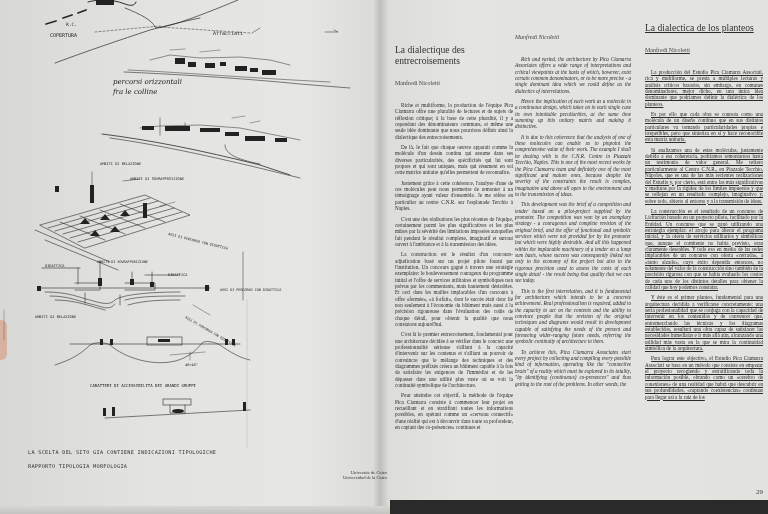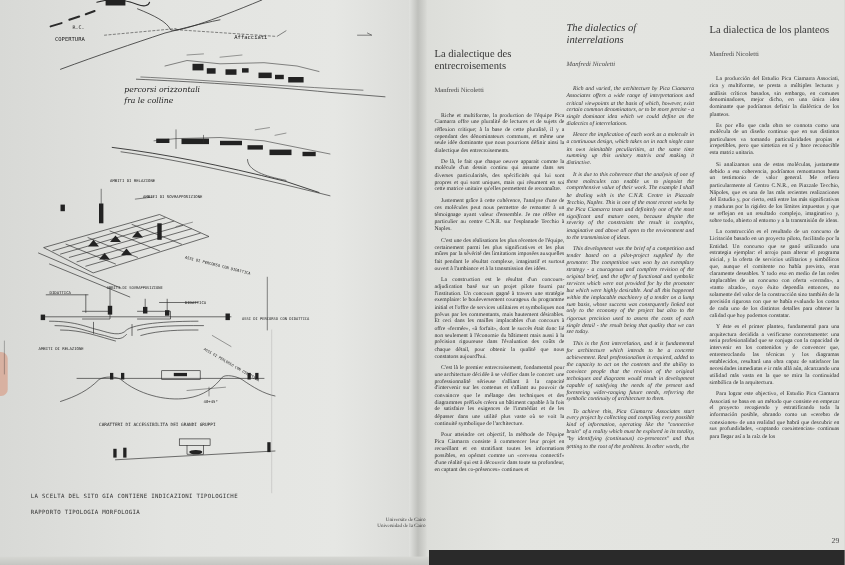--- a/index.html
+++ b/index.html
@@ -18,21 +18,21 @@
   .caption { position:absolute; font-family:"DejaVu Sans Mono", monospace; font-size:5.2px; color:#333; letter-spacing:0.3px; white-space:nowrap; }
 
   .col { position:absolute; color:#2b2b2b; }
   .col h1 { font-weight:normal; margin:0; font-size:9.6px; line-height:11px; color:#333; }
   .col .author { font-size:6px; margin-top:14px; color:#444; }
   .col .body { margin-top:16px; font-size:5.15px; line-height:6.35px; text-align:justify; hyphens:auto; }
   .col .body p { margin:0 0 4px 0; text-indent:6px; }
   .col.it h1, .col.it .author, .col.it .body { font-style:italic; }
   .col.fr { left:395px; top:12px; width:118px;margin-top:32px; }
   .col.en { left:515px; top:20px; width:116px; }
-  .col.es { left:645px; top:22px; width:118px; }
+  .col.es { left:645px; top:22px; width:118px;text-decoration:underline; }
   .page-num { position:absolute; left:756px; top:488px; font-size:7px; color:#444;text-align:center; }
   .univ { position:absolute; left:343px; top:470px; font-size:4.6px; line-height:5.4px; color:#333; text-align:right; white-space:nowrap; }
 </style>
 </head>
 <body>
 
 <div class="spread">
   <div class="left-page"></div>
   <div class="right-page"></div>
   <div class="gutter"></div>
@@ -196,21 +196,20 @@
       <p>De là, le fait que chaque oeuvre apparait comme la molécule d'un dessin continu qui assume dans ses diverses particularités, des spécificités qui lui sont propres et qui sont uniques, mais qui résument en soi cette matrice unitaire qu'elles permettent de reconnaître.</p>
       <p>Justement grâce à cette cohérence, l'analyse d'une de ces molécules peut nous permettre de remonter à un témoignage ayant valeur d'ensemble. Je me réfère en particulier au centre C.N.R. sur l'esplanade Tecchio à Naples.</p>
       <p>C'est une des réalisations les plus récentes de l'équipe, certainement parmi les plus significatives et les plus mûres par la sévérité des limitations imposées auxquelles fait pendant le résultat complexe, imaginatif et surtout ouvert à l'ambiance et à la transmission des idées.</p>
       <p>La construction est le résultat d'un concours-adjudication basé sur un projet pilote fourni par l'institution. Un concours gagné à travers une stratégie exemplaire: le bouleversement courageux du programme initial et l'offre de services utilitaires et symboliques non prévus par les commentants, mais hautement désirables. Et ceci dans les mailles implacables d'un concours à offre «fermée», «à forfait», dont le succès était donc lié non seulement à l'économie du bâtiment mais aussi à la précision rigoureuse dans l'évaluation des coûts de chaque détail, pour obtenir la qualité que nous constatons aujourd'hui.</p>
       <p>C'est là le premier entrecroisement, fondamental pour une architecture décidée à se vérifier dans le concret: une professionnalité sérieuse s'alliant à la capacité d'intervenir sur les contenus et s'alliant au pouvoir de convaincre que le mélange des techniques et des diagrammes préfixés créera un bâtiment capable à la fois de satisfaire les exigences de l'immédiat et de les dépasser dans une utilité plus vaste où se voit la continuité symbolique de l'architecture.</p>
       <p>Pour atteindre cet objectif, la méthode de l'équipe Pica Ciamarra consiste à commencer leur projet en recueillant et en stratifiant toutes les informations possibles, en opérant comme un «cerveau connectif» d'une réalité qui est à découvrir dans toute sa profondeur, en captant des co-présences» continues et</p>
     </div>
   </div>
 
   <div class="col en it">
-    <h1>The dialectics of interrelations</h1>
     <div class="author">Manfredi Nicoletti</div>
     <div class="body">
       <p>Rich and varied, the architecture by Pica Ciamarra Associates offers a wide range of interpretations and critical viewpoints at the basis of which, however, exist certain common denominators, or to be more precise - a single dominant idea which we could define as the dialectics of interrelations.</p>
       <p>Hence the implication of each work as a molecule in a continuous design, which takes on in each single case its own inimitable peculiarities, at the same time summing up this unitary matrix and making it distinctive.</p>
       <p>It is due to this coherence that the analysis of one of these molecules can enable us to pinpoint the comprehensive value of their work. The example I shall be dealing with is the C.N.R. Centre in Piazzale Tecchio, Naples. This is one of the most recent works by the Pica Ciamarra team and definitely one of the most significant and mature ones, because despite the severity of the constraints the result is complex, imaginative and above all open to the environment and to the transmission of ideas.</p>
       <p>This development was the brief of a competition and tender based on a pilot-project supplied by the promoter. The competition was won by an exemplary strategy - a courageous and complete revision of the original brief, and the offer of functional and symbolic services which were not provided for by the promoter but which were highly desirable. And all this happened within the implacable machinery of a tender on a lump sum basis, whose success was consequently linked not only to the economy of the project but also to the rigorous precision used to assess the costs of each single detail - the result being that quality that we can see today.</p>
       <p>This is the first interrelation, and it is fundamental for architecture which intends to be a concrete achievement. Real professionalism is required, added to the capacity to act on the contents and the ability to convince people that the revision of the original techniques and diagrams would result in development capable of satisfying the needs of the present and foreseeing wider-ranging future needs, referring the symbolic continuity of architecture to them.</p>
       <p>To achieve this, Pica Ciamarra Associates start every project by collecting and compiling every possible kind of information, operating like the "connective brain" of a reality which must be explored in its totality, "by identifying (continuous) co-presences" and thus getting to the root of the problems. In other words, the</p>
     </div>
   </div>

